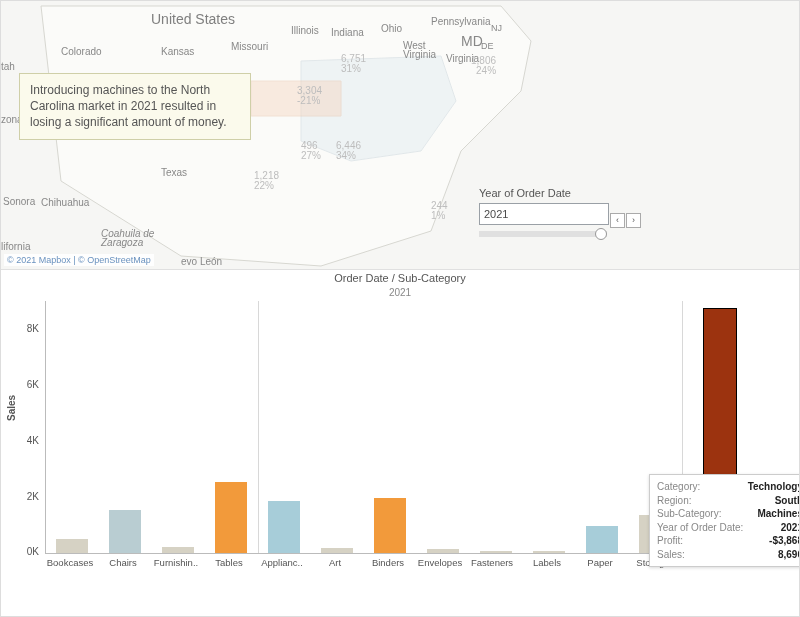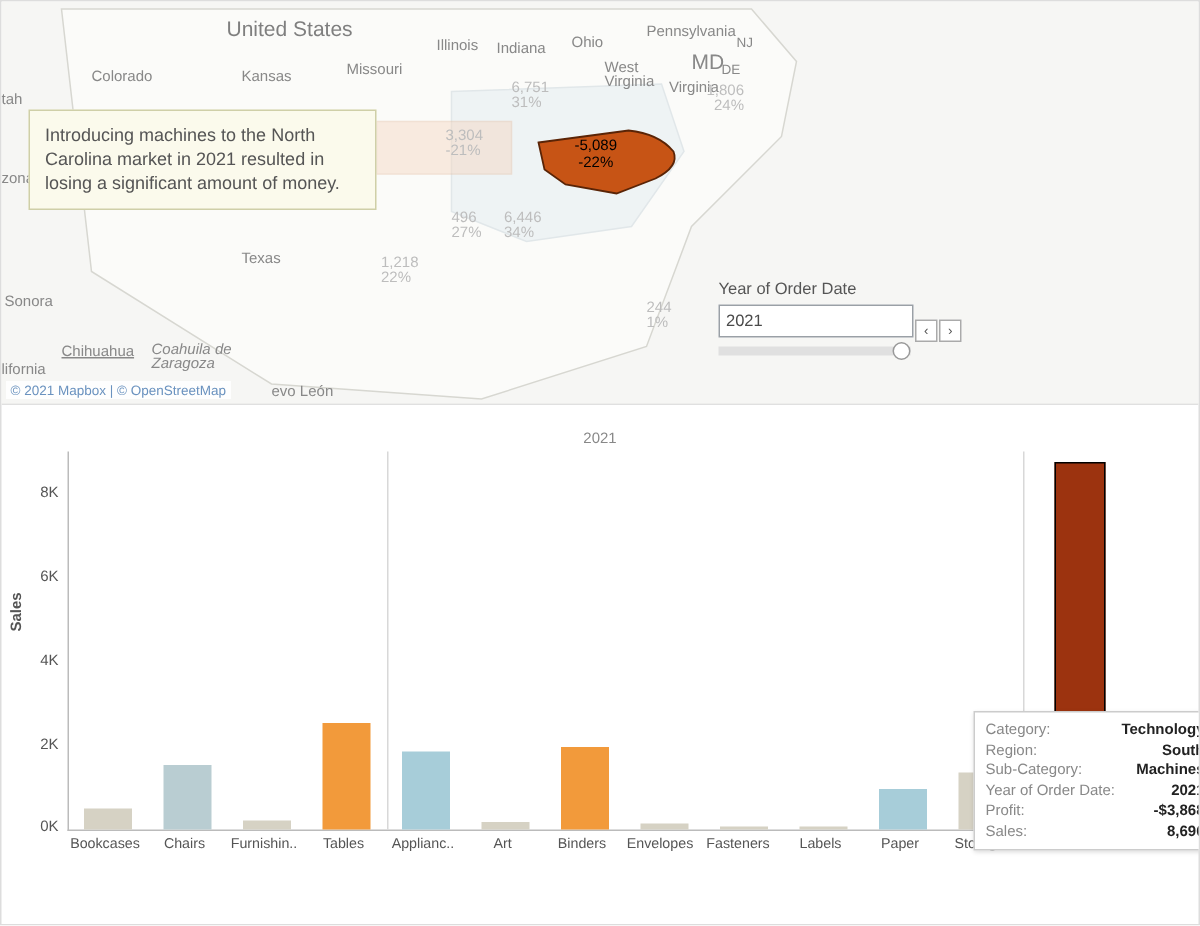--- a/index.html
+++ b/index.html
@@ -58,64 +58,57 @@
     <div class="place-label" style="left:160px;top:45px;">Kansas</div>
     <div class="place-label" style="left:230px;top:40px;">Missouri</div>
     <div class="place-label" style="left:290px;top:24px;">Illinois</div>
     <div class="place-label" style="left:330px;top:26px;">Indiana</div>
     <div class="place-label" style="left:380px;top:22px;">Ohio</div>
     <div class="place-label" style="left:430px;top:15px;">Pennsylvania</div>
     <div class="place-label" style="left:402px;top:40px;line-height:9px;">West<br>Virginia</div>
     <div class="place-label" style="left:445px;top:52px;">Virginia</div>
     <div class="place-label" style="left:160px;top:166px;">Texas</div>
     <div class="place-label" style="left:2px;top:195px;">Sonora</div>
-    <div class="place-label" style="left:40px;top:228px;text-decoration:underline;">Chihuahua</div>
+    <div class="place-label" style="left:40px;top:196px;">Chihuahua</div>
     <div class="place-label" style="left:100px;top:228px;line-height:9px;font-style:italic;">Coahuila de<br>Zaragoza</div>
     <div class="place-label" style="left:0px;top:113px;">zona</div>
     <div class="place-label" style="left:0px;top:240px;">lifornia</div>
     <div class="place-label" style="left:0px;top:60px;">tah</div>
     <div class="place-label" style="left:460px;top:32px;font-size:14px;">MD</div>
     <div class="place-label" style="left:480px;top:40px;font-size:9px;">DE</div>
     <div class="place-label" style="left:490px;top:22px;font-size:9px;">NJ</div>
     <div class="place-label" style="left:180px;top:255px;">evo León</div>
 
     <div class="place-label faded" style="left:470px;top:55px;line-height:10px;text-align:right;"><span>1,806</span><br><span>24%</span></div>
     <div class="place-label faded" style="left:340px;top:53px;line-height:10px;"><span>6,751</span><br><span>31%</span></div>
     <div class="place-label faded" style="left:296px;top:85px;line-height:10px;"><span>3,304</span><br><span>-21%</span></div>
     <div class="place-label faded" style="left:253px;top:170px;line-height:10px;"><span>1,218</span><br><span>22%</span></div>
     <div class="place-label faded" style="left:300px;top:140px;line-height:10px;"><span>496</span><br><span>27%</span></div>
     <div class="place-label faded" style="left:335px;top:140px;line-height:10px;"><span>6,446</span><br><span>34%</span></div>
     <div class="place-label faded" style="left:430px;top:200px;line-height:10px;"><span>244</span><br><span>1%</span></div>
 
-    <div class="nc-highlight">
-      <svg class="nc-shape" width="108" height="50">
-        <path d="M6,10 L66,2 Q86,4 96,16 Q100,26 84,34 L58,44 L24,38 L10,28 Z" fill="#c75415" stroke="#5a2406" stroke-width="1.2"></path>
-      </svg>
-      <div class="nc-val">
-        <span>-5,089</span><br><span>-22%</span>
-      </div>
-    </div>
 
     <div class="callout">Introducing machines to the North Carolina market in 2021 resulted in losing a significant amount of money.</div>
 
     <div class="filter-card">
       <div class="filter-title">Year of Order Date</div>
       <div class="filter-box">2021</div>
       <div class="filter-slider">
           <div class="filter-thumb"></div>
         </div>
       <div class="filter-nav">
         <div class="filter-arrow">‹</div>
         <div class="filter-arrow">›</div>
       </div>
     </div>
 
     <div class="attrib">© 2021 Mapbox | © OpenStreetMap</div>
   </div>
 
+  <div class="chart-title">Order Date / Sub-Category</div>
   <div class="chart-year">2021</div>
   <div class="axis-label-y">Sales</div>
 
   <div class="y-tick" style="top:545px;">0K</div>
   <div class="y-tick" style="top:490px;">2K</div>
   <div class="y-tick" style="top:434px;">4K</div>
   <div class="y-tick" style="top:378px;">6K</div>
   <div class="y-tick" style="top:322px;">8K</div>
 
   <div class="plot">

